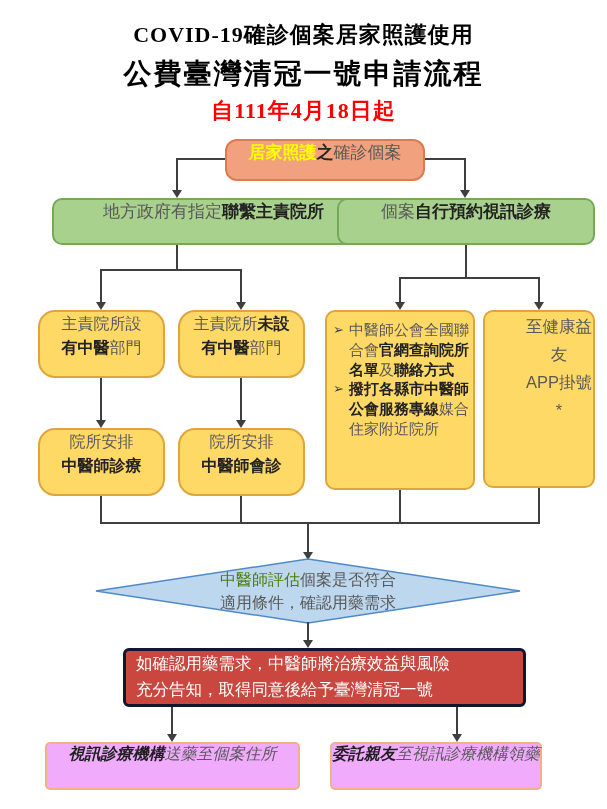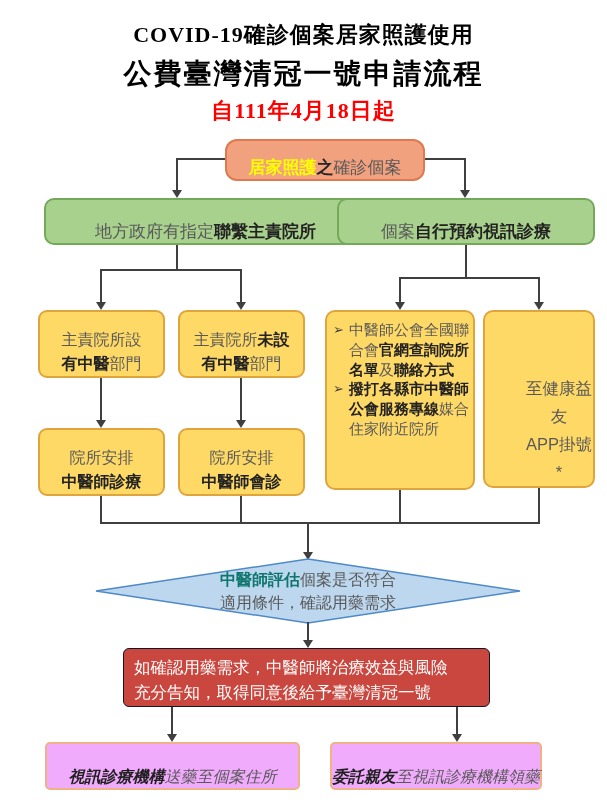--- a/index.html
+++ b/index.html
@@ -8,35 +8,35 @@
 
   
   .title-line{position:absolute;left:0;width:607px;text-align:center;
     font-family:"Liberation Serif","DejaVu Serif",serif;font-weight:bold;color:#000;}
   #title1{top:20px;font-size:22px;letter-spacing:1px;}
   #title2{top:55px;font-size:28px;letter-spacing:2px;}
   #subtitle{top:96px;font-size:22px;color:#ff0000;letter-spacing:1px;}
 
   
   .node{position:absolute;box-sizing:border-box;display:flex;flex-direction:column;
-    align-items:center;justify-content:flex-end;text-align:center;color:#595959;}
+    align-items:center;justify-content:flex-start;text-align:center;color:#595959;}
   .node .b{font-weight:bold;color:#222222;}
   .node .r{font-weight:normal;color:#595959;}
 
   .start-box{left:225px;top:139px;width:200px;height:42px;background:#F2A17E;
     border:2px solid #DE7A4F;border-radius:12px;font-size:17px;}
   .start-box .hl{color:#FFFF00;font-weight:bold;}
   .start-box .b{color:#262626;}
 
   .green-box{background:#A9D18E;border:2px solid #74A95A;border-radius:10px;font-size:17px;height:47px;top:198px;}
-  #green-left{left:44px;width:323px;font-family:Liberation Mono, monospace;}
+  #green-left{left:52px;width:323px;font-family:Liberation Mono, monospace;}
   #green-right{left:337px;width:258px;}
 
   .yellow{background:#FFD966;border:2px solid #DFA43C;}
-  .ybox{border-radius:9px;font-size:16px;line-height:1.5;height:68px;width:127px;}
+  .ybox{border-radius:17px;font-size:16px;line-height:1.5;height:68px;width:127px;}
   #y-with{left:38px;top:310px;}
   #y-without{left:178px;top:310px;}
   #y-treat{left:38px;top:428px;}
   #y-consult{left:178px;top:428px;}
 
   #lookup-box{left:325px;top:310px;width:150px;height:180px;border-radius:10px;
     align-items:flex-start;justify-content:flex-start;padding:8px 5px 6px 6px;
     font-size:15px;line-height:1.32;text-align:left;}
   .bullet{display:flex;flex-direction:row;align-items:flex-start;}
   .bullet .marker{width:16px;flex:0 0 16px;color:#3f3f3f;font-size:13px;padding-top:1px;}
@@ -48,25 +48,25 @@
   
   .line{position:absolute;background:#3F3F3F;}
   .arrow-down{position:absolute;width:0;height:0;border-left:5px solid transparent;
     border-right:5px solid transparent;border-top:8px solid #3F3F3F;}
 
   
   #diamond-svg{position:absolute;left:95px;top:558px;}
   #diamond-text{position:absolute;left:95px;top:560px;width:426px;height:62px;
     display:flex;flex-direction:column;align-items:center;justify-content:center;
     font-size:16px;line-height:1.45;color:#595959;text-align:center;}
-  #diamond-text .b{font-weight:bold;color:#0f766e;}
+  #diamond-text .b{font-weight:normal;color:#4d7c0f;}
 
   
-  #confirm-box{left:123px;top:648px;width:367px;height:59px;background:#C9473F;
-    border:1px solid #0f172a;border-radius:6px;color:#ffffff;font-size:16.5px;
+  #confirm-box{left:123px;top:648px;width:403px;height:59px;background:#C9473F;
+    border:3px solid #0f172a;border-radius:6px;color:#ffffff;font-size:16.5px;
     line-height:1.55;align-items:flex-start;padding-left:10px;text-align:left;}
 
   
   .peach{background:#f0abfc;border:2px solid #F0B189;border-radius:5px;height:48px;top:742px;font-size:16px;font-style:italic;}
   #delivery-box{left:45px;width:255px;}
   #pickup-box{left:330px;width:212px;}
   .peach .b{color:#1f1f1f;}
 </style>
 </head>
 <body>

